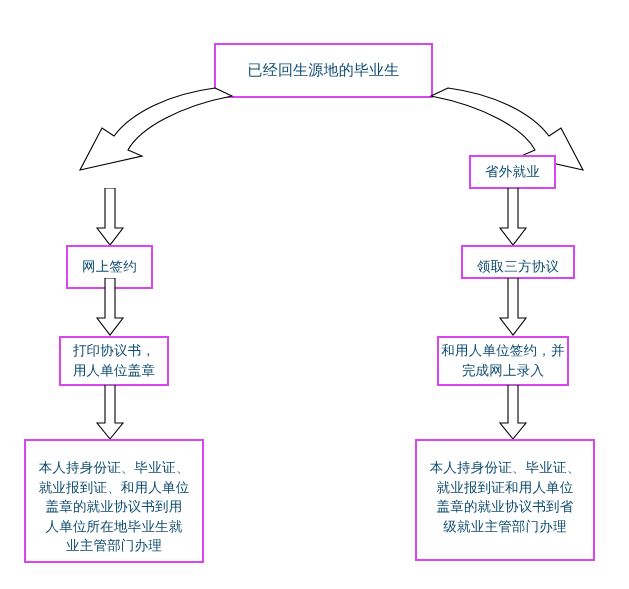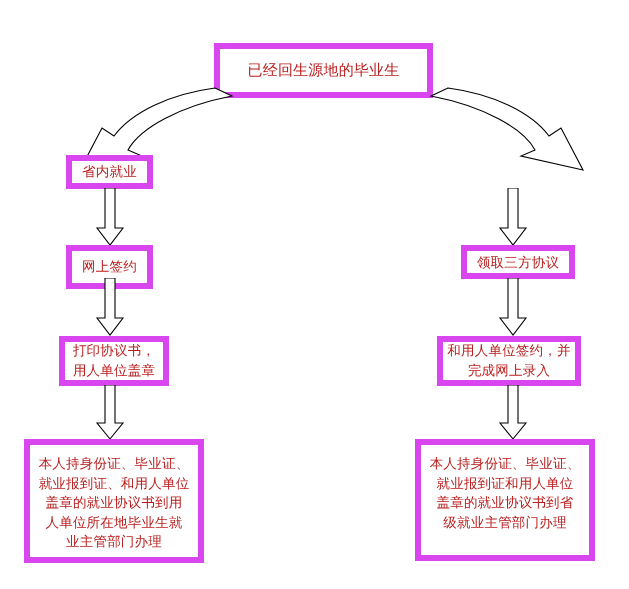--- a/index.html
+++ b/index.html
@@ -13,36 +13,36 @@
   #canvas {
     position: relative;
     width: 629px;
     height: 589px;
     background: #ffffff;
     overflow: hidden;
   }
   .node {
     position: absolute;
     box-sizing: border-box;
-    border: 6px solid #d946ef;
+    border: 2px solid #d946ef;
     background: #ffffff;
-    color: #b91c1c;
+    color: #0c4a6e;
     font-family: "DejaVu Sans", sans-serif;
     font-size: 13.5px;
     line-height: 1.45;
     text-align: center;
     display: flex;
     align-items: center;
     justify-content: center;
     white-space: pre-line;
     letter-spacing: 0.2px;
   }
   .node.top-align {
     align-items: flex-start;
-    padding-top: 9px;
+    padding-top: 17px;
   }
   .node-text {
     display: block;
     width: 100%;
   }
   
   #node-root {
     left: 214px;
     top: 43px;
     width: 219px;
@@ -50,21 +50,21 @@
     font-size: 15px;
   }
   
   #node-l1 { left: 66px;  top: 155px; width: 87px;  height: 34px; }
   #node-l2 { left: 66px;  top: 245px; width: 87px;  height: 44px; }
   #node-l3 { left: 59px;  top: 336px; width: 110px; height: 50px; }
   #node-l4 { left: 24px;  top: 439px; width: 180px; height: 124px; }
   
   #node-r1 { left: 469px; top: 155px; width: 87px;  height: 34px; }
   #node-r2 { left: 461px; top: 245px; width: 114px; height: 34px; align-items: flex-end; }
-  #node-r3 { left: 437px; top: 336px; width: 144px; height: 50px; }
+  #node-r3 { left: 437px; top: 336px; width: 132px; height: 50px; }
   #node-r4 { left: 415px; top: 439px; width: 180px; height: 122px; }
 
   .connector {
     position: absolute;
   }
   .connector svg { display: block; }
 
   #arrow-branch-left  { left: 60px;  top: 84px; }
   #arrow-branch-right { left: 428px; top: 84px; }
 
@@ -103,23 +103,20 @@
                L 3 12
                C 55 22, 95 44, 107 66
                L 93 72
                L 155 86
                L 133 44
                L 121 52
                C 103 28, 65 10, 20 4 Z" fill="#ffffff" stroke="#000000" stroke-width="1.1" stroke-linejoin="miter"></path>
     </svg>
   </div>
 
-  <div class="node" id="node-l1">
-    <span class="node-text">省内就业</span>
-  </div>
 
   <div class="connector" id="arrow-l1">
     <svg width="34" height="58" viewBox="0 0 34 58">
       <path d="M 12 0 L 22 0 L 22 40 L 30 40 L 17 57 L 4 40 L 12 40 Z" fill="#ffffff" stroke="#000000" stroke-width="1.1"></path>
     </svg>
   </div>
 
   <div class="node" id="node-l2">
     <span class="node-text">网上签约</span>
   </div>
@@ -142,20 +139,23 @@
   </div>
 
   <div class="node top-align" id="node-l4">
     <span class="node-text">本人持身份证、毕业证、
 就业报到证、和用人单位
 盖章的就业协议书到用
 人单位所在地毕业生就
 业主管部门办理</span>
   </div>
 
+  <div class="node" id="node-r1">
+    <span class="node-text">省外就业</span>
+  </div>
 
   <div class="connector" id="arrow-r1">
     <svg width="34" height="58" viewBox="0 0 34 58">
       <path d="M 12 0 L 22 0 L 22 40 L 30 40 L 17 57 L 4 40 L 12 40 Z" fill="#ffffff" stroke="#000000" stroke-width="1.1"></path>
     </svg>
   </div>
 
   <div class="node" id="node-r2">
     <span class="node-text">领取三方协议</span>
   </div>

